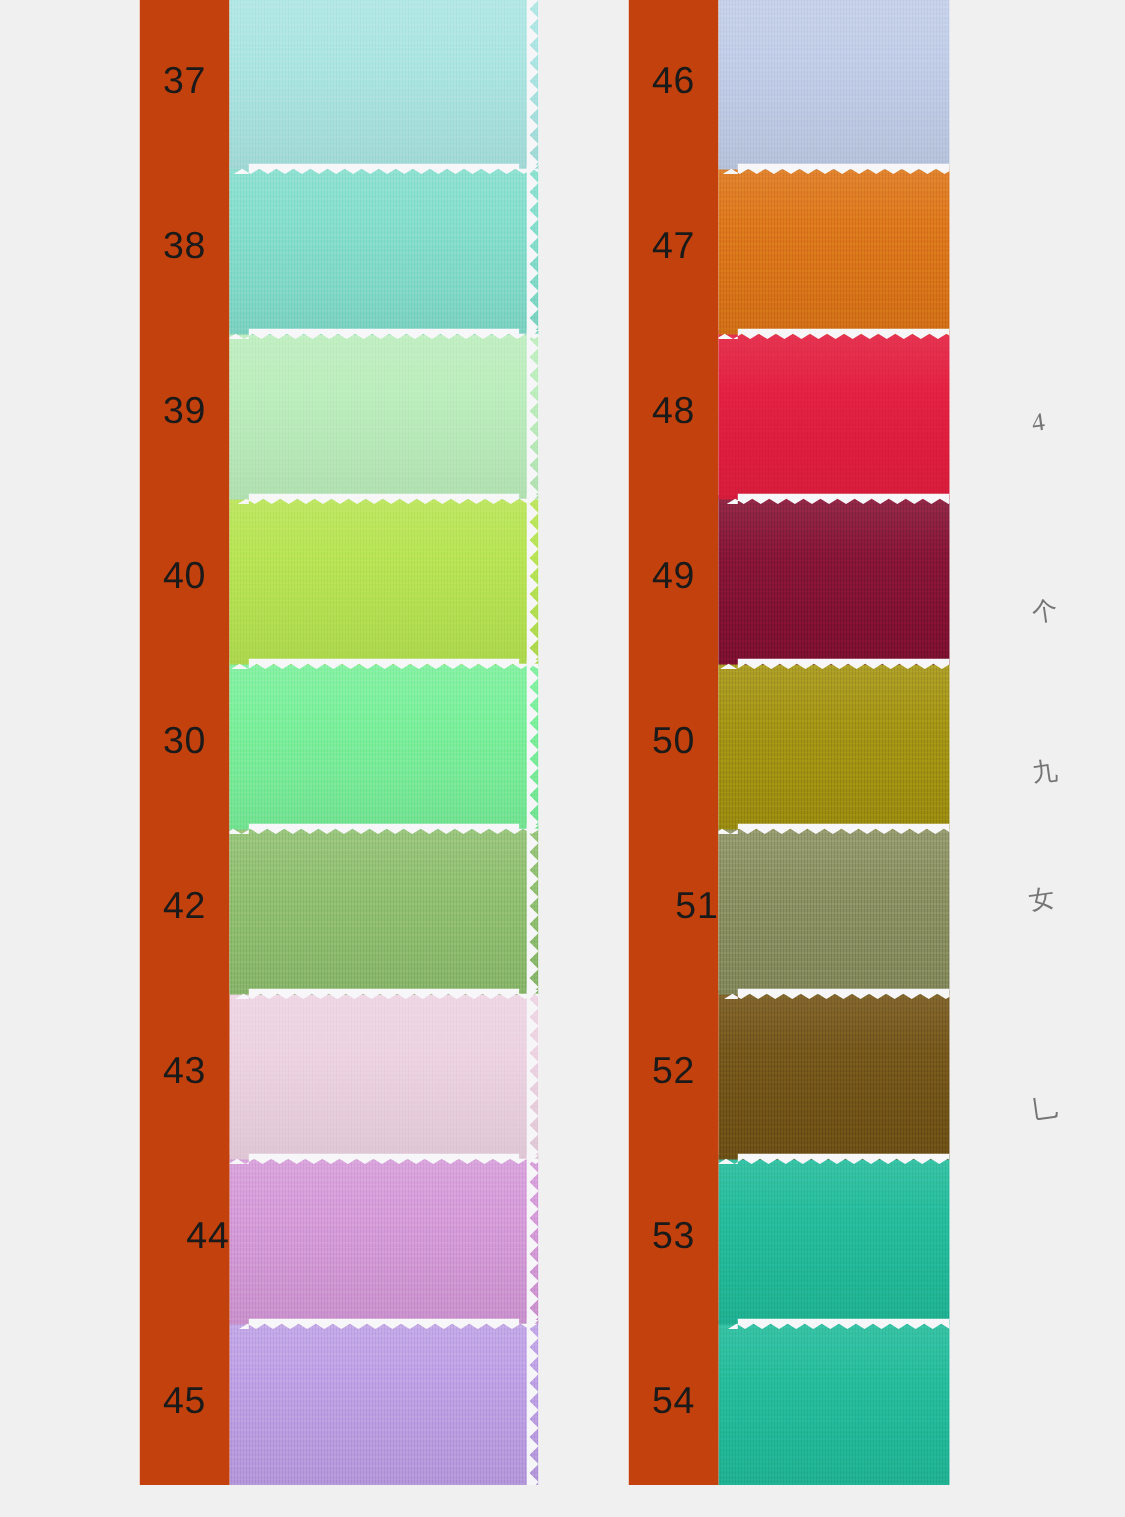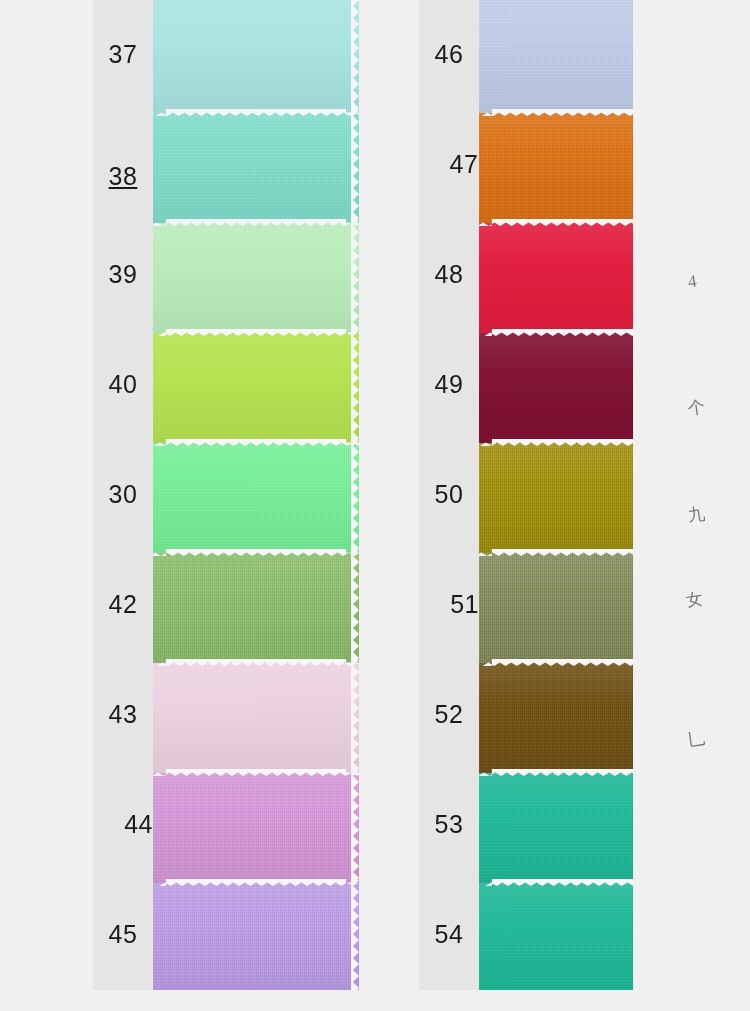--- a/index.html
+++ b/index.html
@@ -21,21 +21,21 @@
     background:#ffffff;
     overflow:hidden;
   }
   .card.left{ left:93px; width:266px; height:990px; }
   .card.right{ left:419px; width:214px; height:990px; }
 
   .labels{
     position:absolute;
     left:0; top:0;
     width:60px; height:100%;
-    background:#e5e5e5;
+    background:#c2410c;
     z-index:3;
   }
   .label{
     position:absolute;
     left:0; width:60px;
     text-align:center;
     font-size:25px;
     font-weight:400;
     color:#1a1a1a;
     font-family:"Liberation Sans", sans-serif;
@@ -201,21 +201,21 @@
         </div>
         <svg class="zig" width="206" height="8" viewBox="0 0 206 8" style="top: 879px; z-index: 21;">
           <path d="M0,0 L206,0 L206,4 L233,4 L226.5,8 L220,4 L213.5,8 L207,4 L200.5,8 L194,4 L187.5,8 L181,4 L174.5,8 L168,4 L161.5,8 L155,4 L148.5,8 L142,4 L135.5,8 L129,4 L122.5,8 L116,4 L109.5,8 L103,4 L96.5,8 L90,4 L83.5,8 L77,4 L70.5,8 L64,4 L57.5,8 L51,4 L44.5,8 L38,4 L31.5,8 L25,4 L18.5,8 L12,4 L5.5,8 L-1,4 L-7.5,8 L0,8 Z" fill="#f7f7fa"></path>
         </svg>
         <svg width="8" height="113" viewBox="0 0 8 113" style="position: absolute; right: 0px; top: 880px; z-index: 22;">
           <path d="M0,0 L8,0 L2,6 L8,12 L2,18 L8,24 L2,30 L8,36 L2,42 L8,48 L2,54 L8,60 L2,66 L8,72 L2,78 L8,84 L2,90 L8,96 L2,102 L8,108 L2,114 L8,120 L2,126 L8,132 L2,138 L8,144 L2,150 L8,156 L0,113 Z" fill="#f6f6f9"></path>
         </svg>
       </div>
     <div class="labels" id="labels-left">
         <div class="label" style="top: 42px;">37</div>
-        <div class="label" style="top: 164px; text-decoration: underline;">38</div>
+        <div class="label" style="top: 152px;">38</div>
         <div class="label" style="top: 262px;">39</div>
         <div class="label" style="top: 372px;">40</div>
         <div class="label" style="top: 482px;">30</div>
         <div class="label" style="top: 592px;">42</div>
         <div class="label" style="top: 702px;">43</div>
         <div class="label" style="top: 812px; text-align: right;">44</div>
         <div class="label" style="top: 922px;">45</div>
       </div>
   </div>
 
@@ -313,21 +313,21 @@
         </div>
         <svg class="zig" width="206" height="8" viewBox="0 0 206 8" style="top: 879px; z-index: 21;">
           <path d="M0,0 L206,0 L206,4 L233,4 L226.5,8 L220,4 L213.5,8 L207,4 L200.5,8 L194,4 L187.5,8 L181,4 L174.5,8 L168,4 L161.5,8 L155,4 L148.5,8 L142,4 L135.5,8 L129,4 L122.5,8 L116,4 L109.5,8 L103,4 L96.5,8 L90,4 L83.5,8 L77,4 L70.5,8 L64,4 L57.5,8 L51,4 L44.5,8 L38,4 L31.5,8 L25,4 L18.5,8 L12,4 L5.5,8 L-1,4 L-7.5,8 L0,8 Z" fill="#f7f7fa"></path>
         </svg>
         <svg width="8" height="113" viewBox="0 0 8 113" style="position: absolute; right: 0px; top: 880px; z-index: 22;">
           <path d="M0,0 L8,0 L2,6 L8,12 L2,18 L8,24 L2,30 L8,36 L2,42 L8,48 L2,54 L8,60 L2,66 L8,72 L2,78 L8,84 L2,90 L8,96 L2,102 L8,108 L2,114 L8,120 L2,126 L8,132 L2,138 L8,144 L2,150 L8,156 L0,113 Z" fill="#f6f6f9"></path>
         </svg>
       </div>
     <div class="labels" id="labels-right">
         <div class="label" style="top: 42px;">46</div>
-        <div class="label" style="top: 152px; margin-left: 15px;">47</div>
+        <div class="label" style="top: 152px;">47</div>
         <div class="label" style="top: 262px;">48</div>
         <div class="label" style="top: 372px;">49</div>
         <div class="label" style="top: 482px;">50</div>
         <div class="label" style="top: 592px; text-align: right;">51</div>
         <div class="label" style="top: 702px;">52</div>
         <div class="label" style="top: 812px;">53</div>
         <div class="label" style="top: 922px;">54</div>
       </div>
   </div>
 

